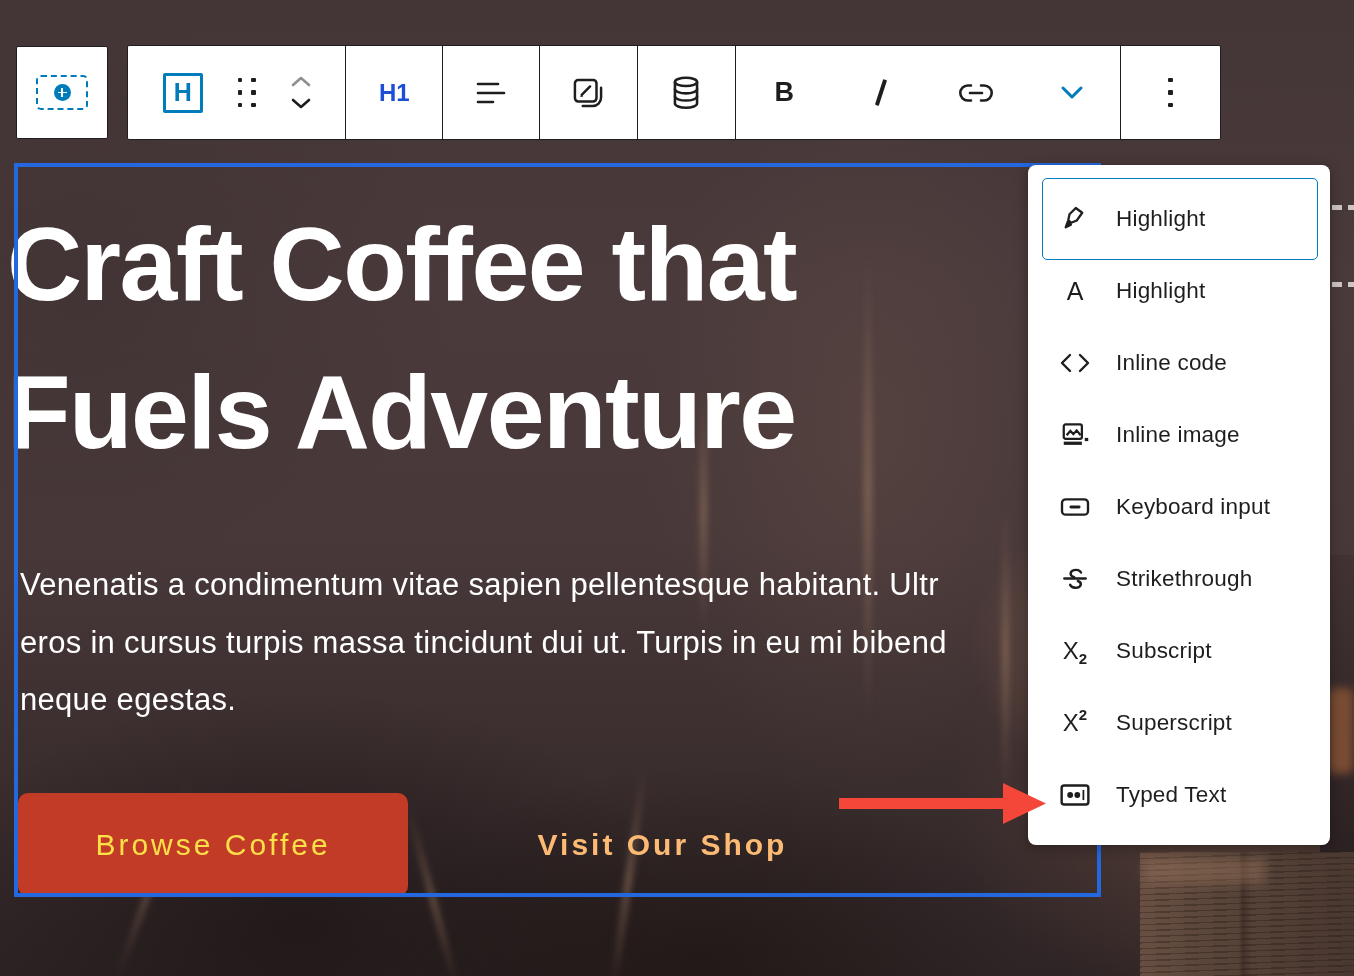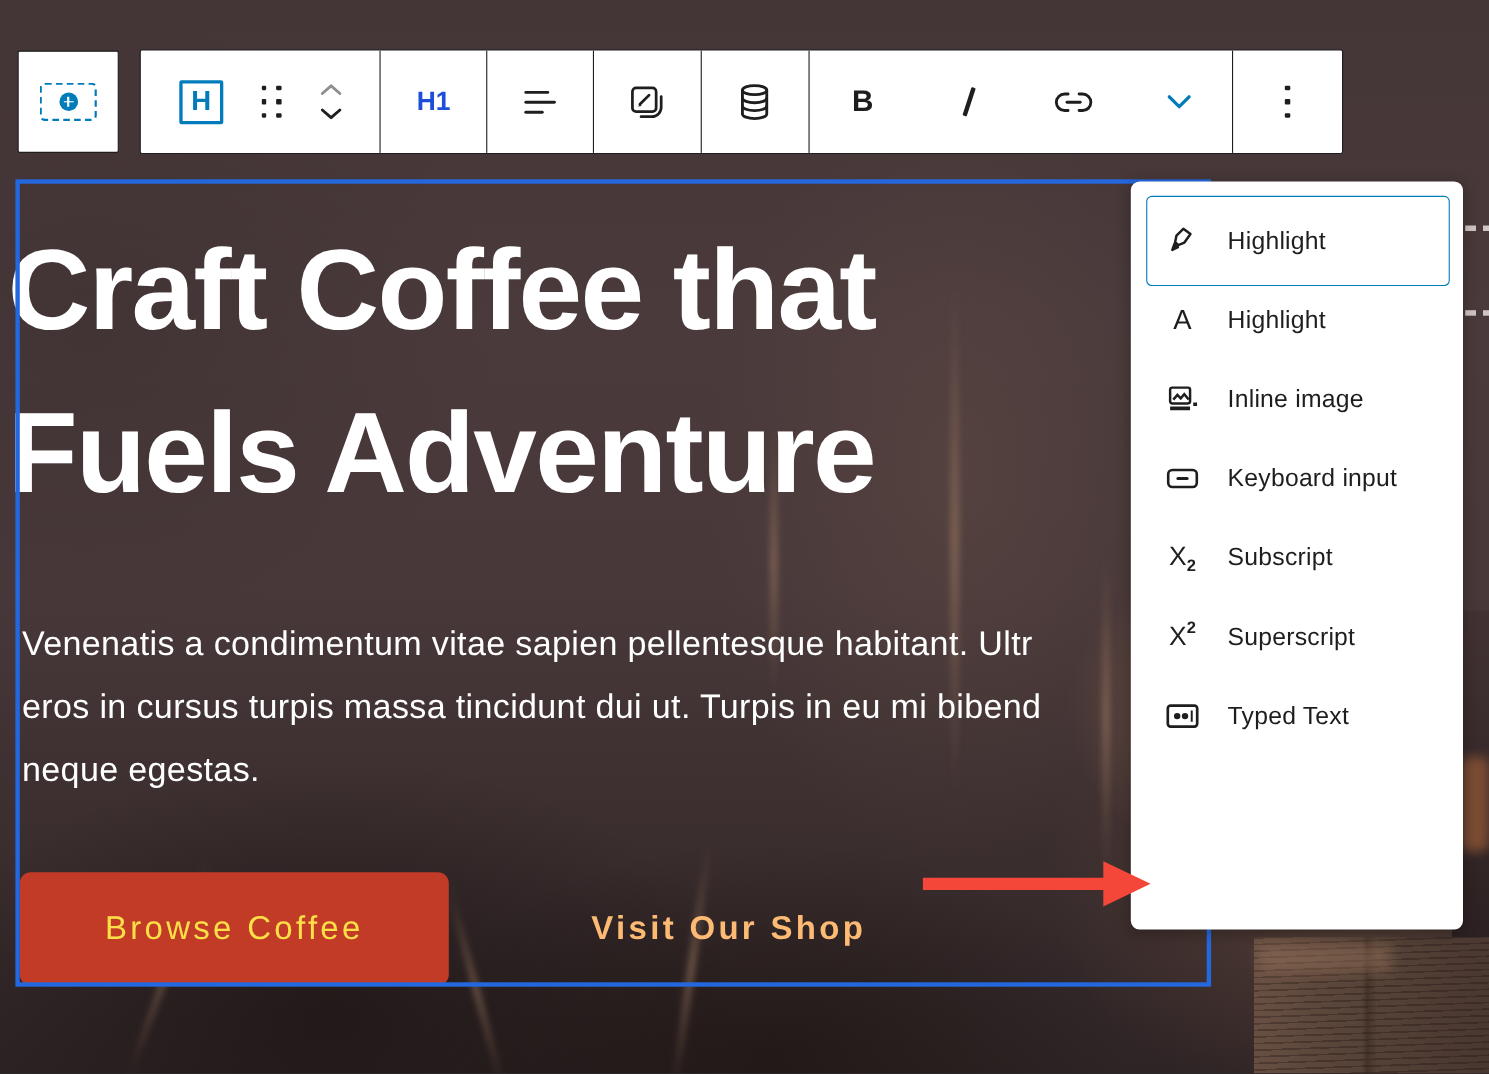--- a/index.html
+++ b/index.html
@@ -266,20 +266,29 @@
         </svg>
       </span>
       <span class="mi-label">Highlight</span>
     </div>
 
     <div class="menu-item">
       <span class="mi-icon letter-a">A</span>
       <span class="mi-label">Highlight</span>
     </div>
 
+    <div class="menu-item">
+      <span class="mi-icon">
+        <svg width="32" height="24" viewBox="0 0 32 24" fill="none" stroke="#1e1e1e" stroke-width="2.4" stroke-linecap="round" stroke-linejoin="round">
+          <polyline points="11,4 3,12 11,20"></polyline>
+            <polyline points="21,4 29,12 21,20"></polyline>
+        </svg>
+      </span>
+      <span class="mi-label">Inline code</span>
+    </div>
 
     <div class="menu-item">
       <span class="mi-icon">
         <svg width="30" height="30" viewBox="0 0 24 24" fill="none" stroke="#1e1e1e" stroke-width="1.8">
           <rect x="3" y="3.5" width="14.5" height="11.5" rx="1.5"></rect>
           <path d="M5.3 12.2l3-3.4 2.4 2.5 2.6-3 3.2 3.9"></path>
           <line x1="3" y1="18.6" x2="17.5" y2="18.6" stroke-width="2.6"></line>
           <line x1="19.8" y1="15.6" x2="22.6" y2="15.6" stroke-width="2.6"></line>
         </svg>
       </span>
@@ -289,20 +298,30 @@
     <div class="menu-item">
       <span class="mi-icon">
         <svg width="32" height="26" viewBox="0 0 26 22" fill="none" stroke="#1e1e1e" stroke-width="2">
           <rect x="2" y="4.5" width="22" height="13" rx="3.2"></rect>
           <line x1="9.5" y1="11" x2="16.5" y2="11" stroke-width="2.4" stroke-linecap="round"></line>
         </svg>
       </span>
       <span class="mi-label">Keyboard input</span>
     </div>
 
+    <div class="menu-item">
+      <span class="mi-icon">
+        <svg width="30" height="30" viewBox="0 0 24 24" fill="none" stroke="#1e1e1e" stroke-width="2" stroke-linecap="round">
+          <path d="M16.8 6.8c-.9-1.6-3.4-2.5-5.6-1.9-2 .5-3 2-2.6 3.5.2.9 1.1 1.6 2.7 2.1"></path>
+          <path d="M14.3 13.6c1.8.6 2.6 1.6 2.3 3-.3 1.6-2.2 2.7-4.5 2.4-1.8-.2-3.4-1.1-4-2.3"></path>
+          <line x1="3.5" y1="11.6" x2="20.5" y2="11.6"></line>
+        </svg>
+      </span>
+      <span class="mi-label">Strikethrough</span>
+    </div>
 
     <div class="menu-item">
       <span class="mi-icon xscript">
         <span>X</span>
           <sub>2</sub>
       </span>
       <span class="mi-label">Subscript</span>
     </div>
 
     <div class="menu-item">

